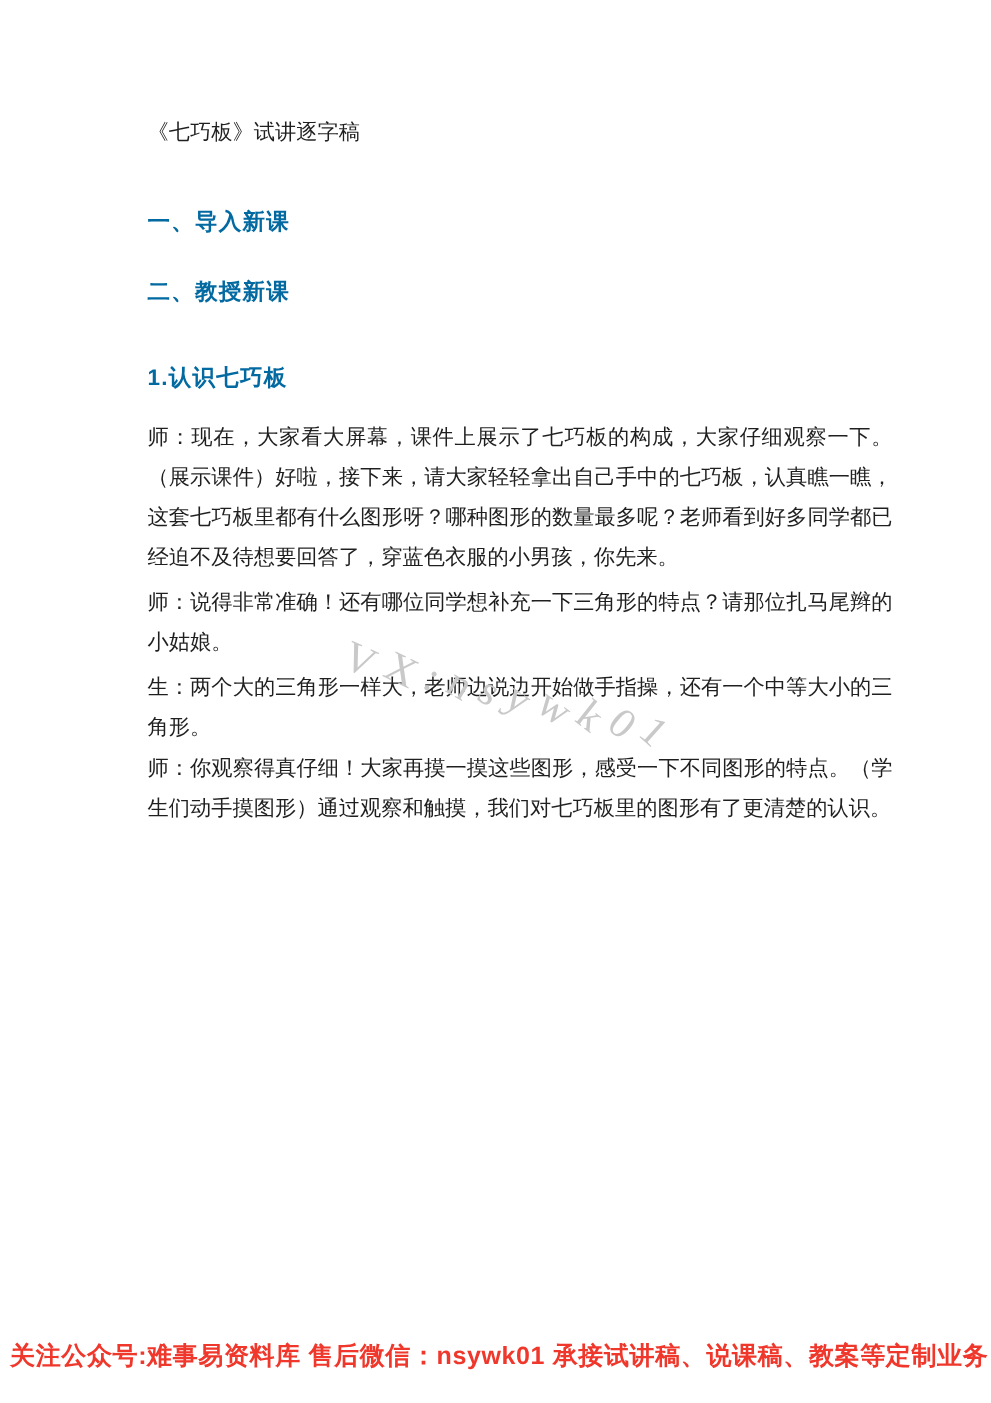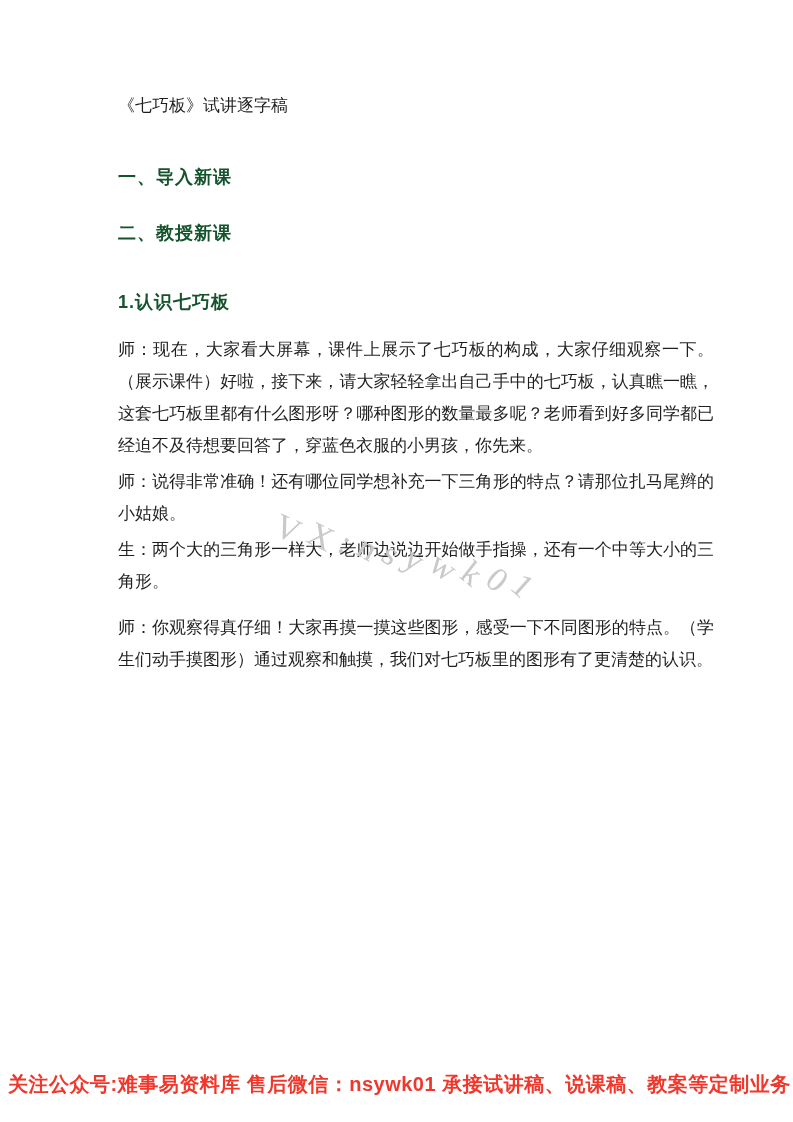--- a/index.html
+++ b/index.html
@@ -31,39 +31,39 @@
     margin: 0;
     line-height: 20px;
     font-weight: normal;
     font-size: 17px;
   }
   .heading {
     margin: 0;
     font-family: "Liberation Sans", "DejaVu Sans", sans-serif;
     font-size: 18px;
     font-weight: bold;
-    color: #14532d;
+    color: #0369a1;
     line-height: 20px;
     letter-spacing: 1px;
   }
   .para {
     margin: 0;
     line-height: 32px;
     text-align: justify;
     text-justify: inter-ideograph;
   }
   .mt-h1   { margin-top: 51px; }
   .mt-p1   { margin-top: 24px; }
   .mt-h2   { margin-top: 36px; }
   .mt-h3   { margin-top: 49px; }
   .mt-p2   { margin-top: 22px; }
   .mt-p3   { margin-top: 7px; }
   .mt-p4   { margin-top: 4px; }
   .mt-p5   { margin-top: 4px; }
-  .mt-p6   { margin-top: 14px; }
+  .mt-p6   { margin-top: 3px; font-family: Liberation Mono, monospace; }
   .watermark {
     position: absolute;
     left: 280px;
     top: 508px;
     font-family: "Liberation Serif", "DejaVu Serif", serif;
     font-size: 34px;
     color: #c9c9c9;
     letter-spacing: 9px;
     transform: rotate(14deg);
     transform-origin: left top;

